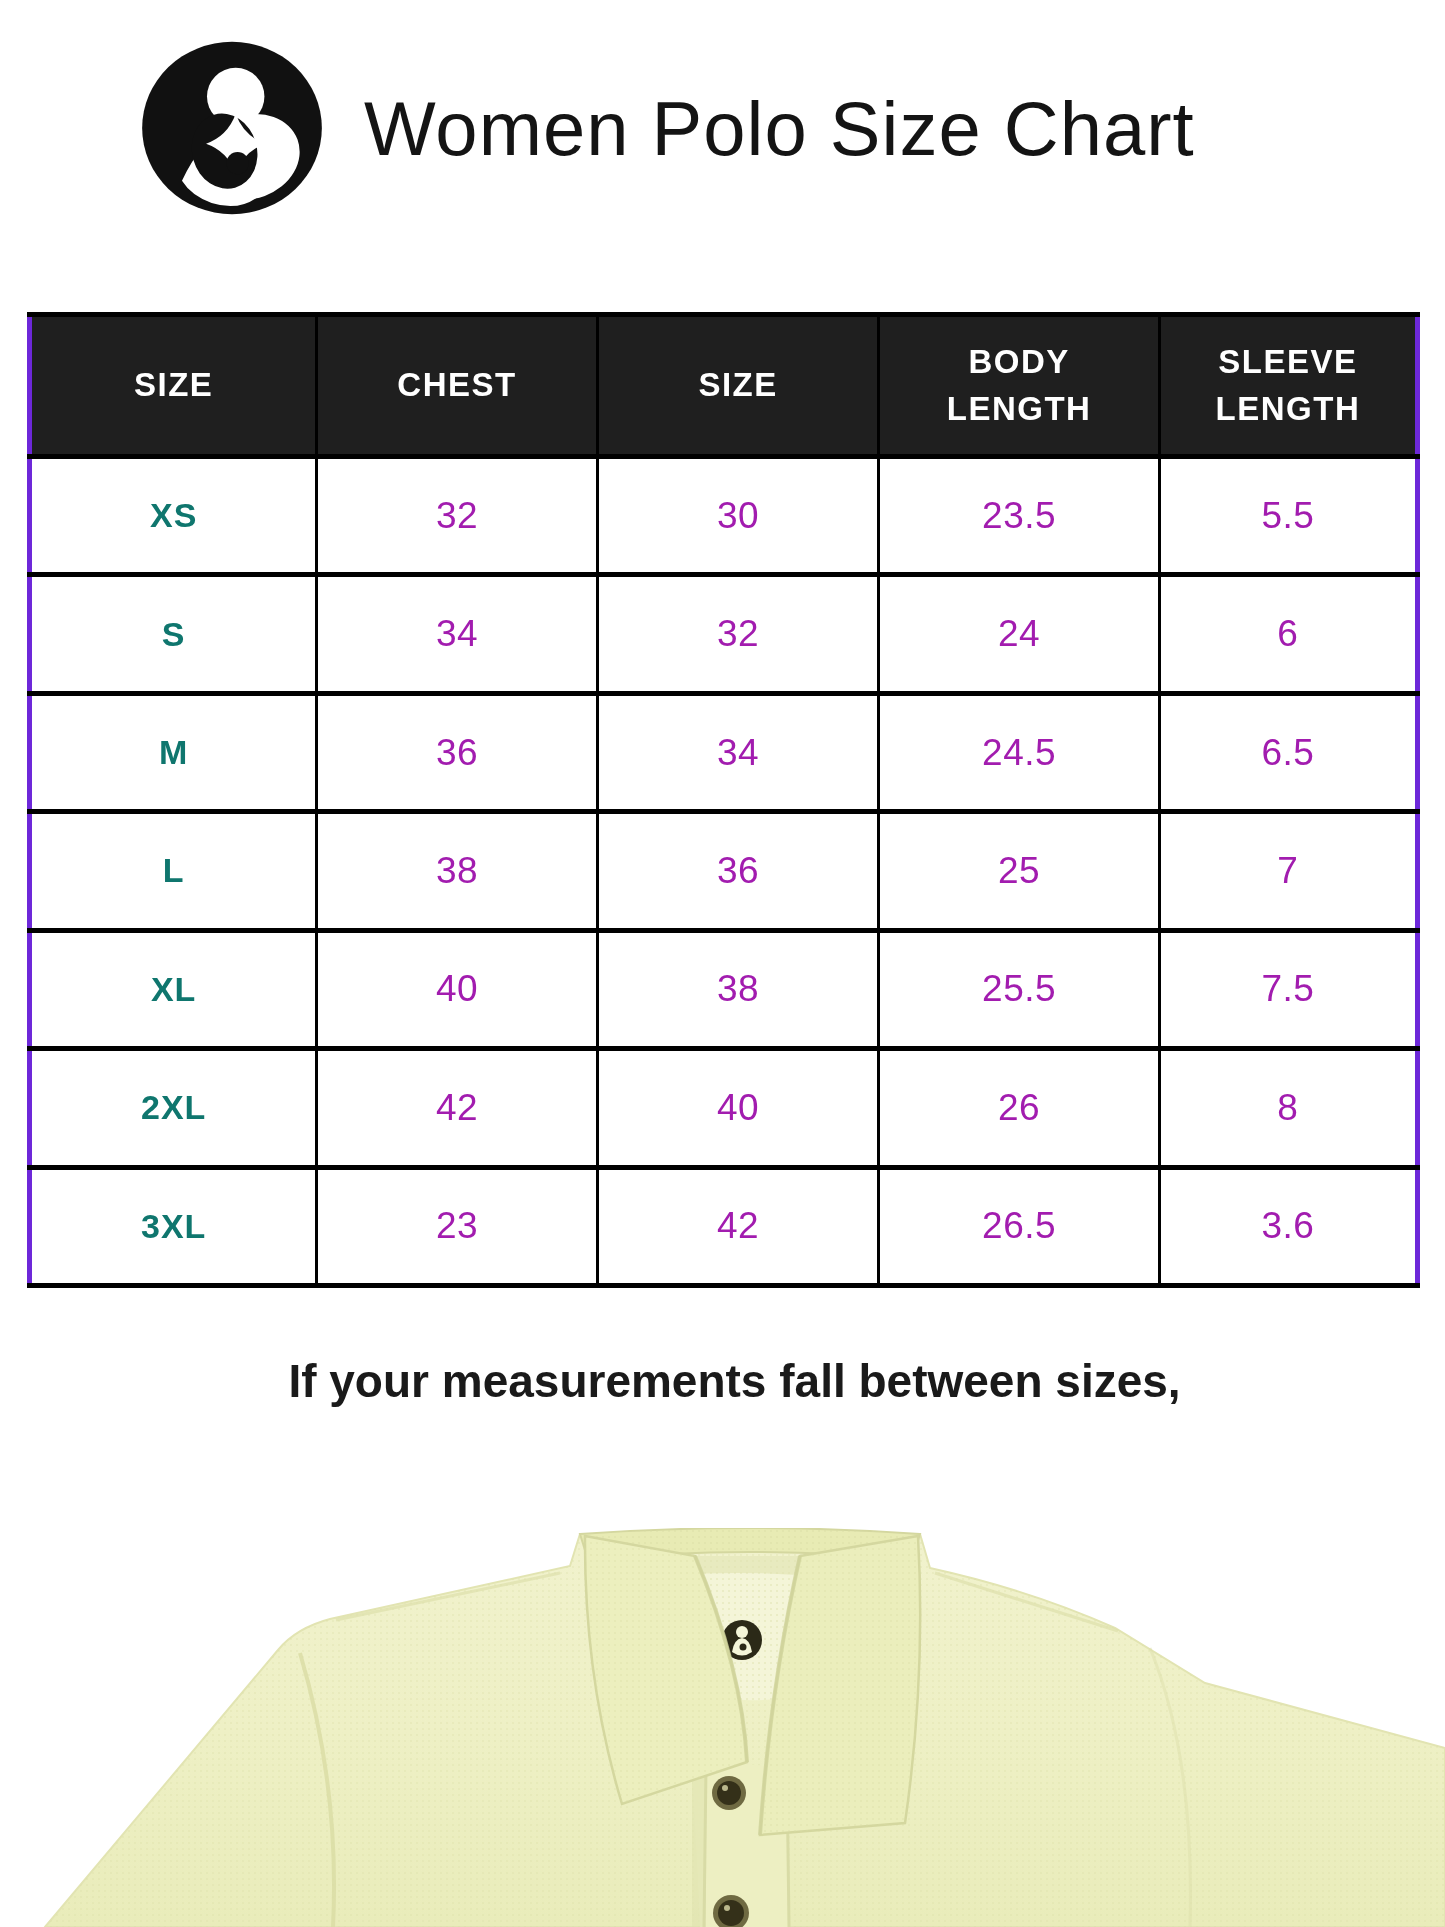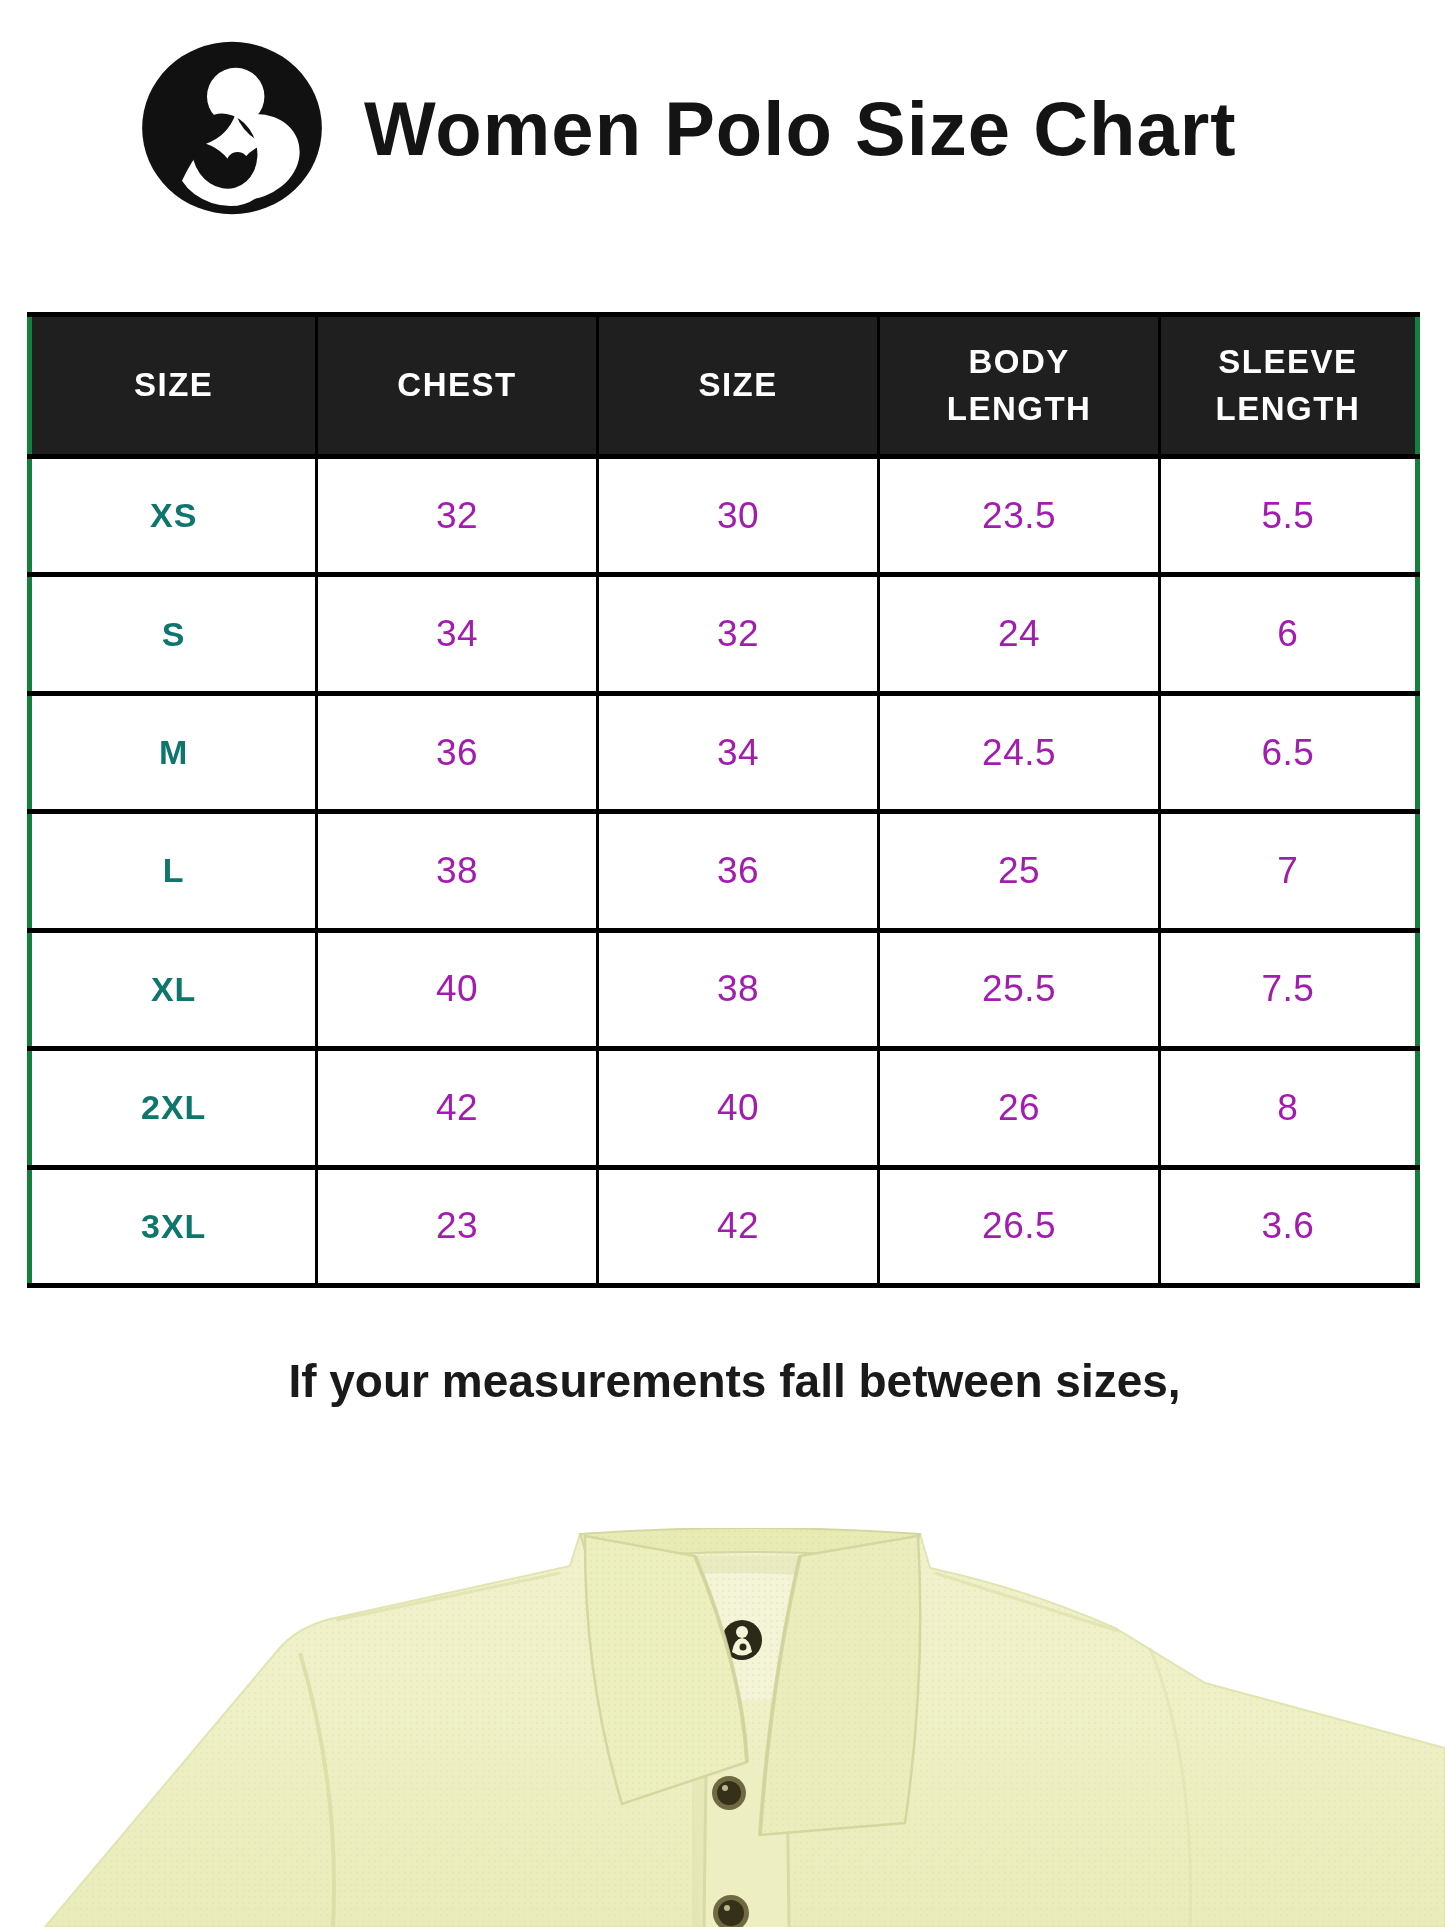--- a/index.html
+++ b/index.html
@@ -2,25 +2,25 @@
 <html><head>
 <meta charset="utf-8">
 <style>
   html,body{margin:0;padding:0;background:#ffffff;}
   .page{position:relative;width:1445px;height:1927px;background:#ffffff;overflow:hidden;
         font-family:"Liberation Sans","DejaVu Sans",sans-serif;}
 
   
   .header{position:absolute;top:40px;left:138px;display:flex;align-items:center;gap:38px;}
   .logo{width:188px;height:176px;flex:0 0 auto;}
-  .title{font-size:76px;font-weight:700;color:#141414;letter-spacing:1px;margin:0;white-space:nowrap;}
+  .title{font-size:76px;font-weight:400;color:#141414;letter-spacing:1px;margin:0;white-space:nowrap;}
 
   
   table.sizes{position:absolute;top:312px;left:27px;width:1393px;height:976px;
-              border-collapse:collapse;table-layout:fixed;border:5px solid #15803d;}
+              border-collapse:collapse;table-layout:fixed;border:5px solid #6d28d9;}
   table.sizes col.c1{width:20.7%}
   table.sizes col.c2{width:20.2%}
   table.sizes col.c3{width:20.3%}
   table.sizes col.c4{width:20.2%}
   table.sizes col.c5{width:18.6%}
   table.sizes th{background:#1f1f1f;color:#ffffff;height:135px;
                  font-size:33px;font-weight:700;letter-spacing:1.5px;text-align:center;vertical-align:middle;
                  border:3px solid #000;border-top-width:5px;border-bottom-width:5px;}
   table.sizes th span{display:block;line-height:1.4;}
   table.sizes th span:empty{display:none;}

